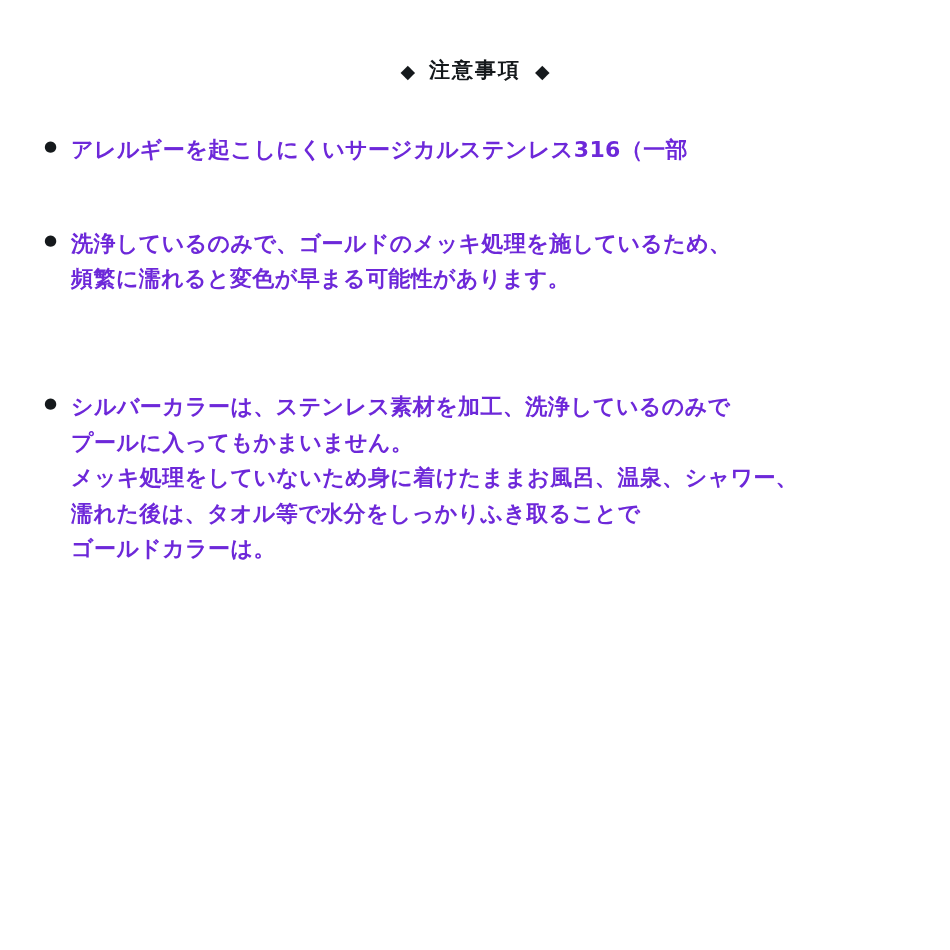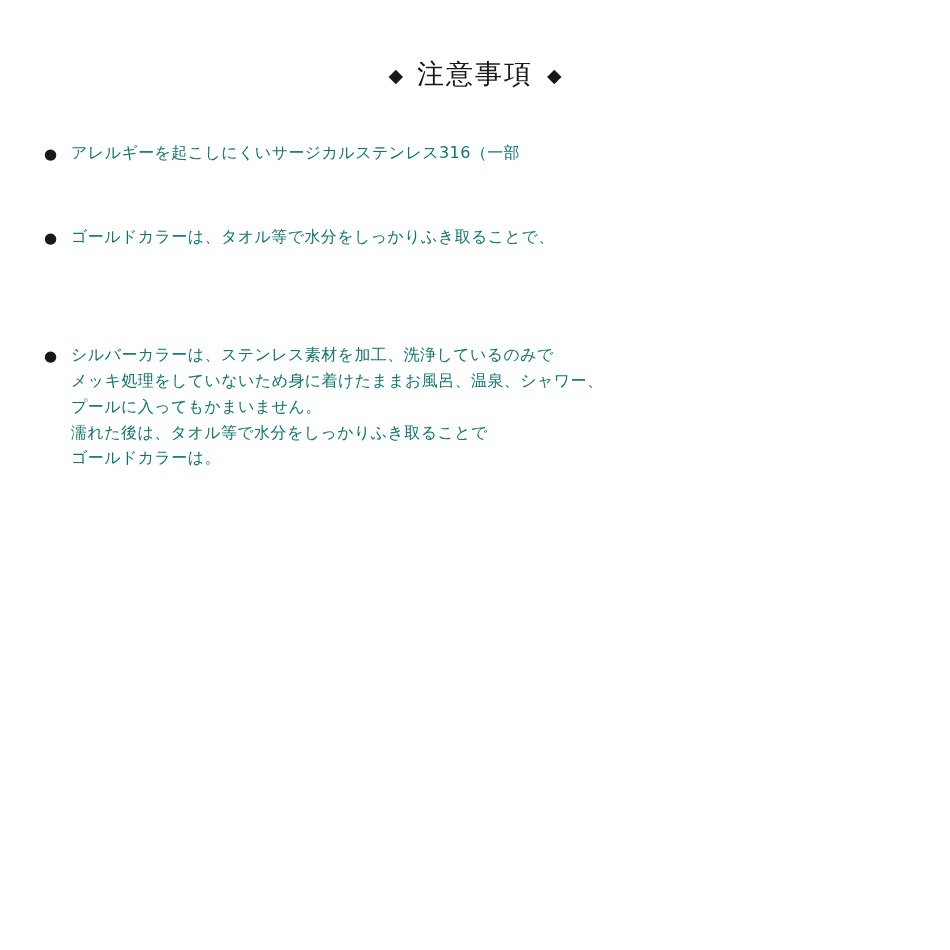--- a/index.html
+++ b/index.html
@@ -28,22 +28,22 @@
     gap: 14px;
     margin-bottom: 48px;
   }
   .title-diamond {
     font-size: 19px;
     line-height: 1;
     color: #15191c;
     transform: translateY(1px);
   }
   .title-text {
-    font-size: 27px;
-    font-weight: 400;
+    font-size: 21px;
+    font-weight: 700;
     letter-spacing: 2px;
     color: #15191c;
   }
   .notes {
     padding-left: 4px;
   }
   .note {
     display: flex;
     align-items: flex-start;
     margin-bottom: 58px;
@@ -56,25 +56,25 @@
     font-size: 15px;
     line-height: 1;
     padding-top: 7px;
     margin-right: 14px;
     color: #15191c;
   }
   .note-body {
     flex: 1 1 auto;
   }
   .note-line {
-    font-size: 16px;
-    font-weight: 400;
+    font-size: 22px;
+    font-weight: 700;
     line-height: 1.62;
     letter-spacing: 0.4px;
-    color: #0f766e;
+    color: #6d28d9;
     white-space: pre;
   }
   .gap-large {
     height: 34px;
   }
 </style>
 </head>
 <body>
 
 <div class="page">
@@ -90,31 +90,32 @@
     <div class="note">
       <span class="note-bullet">●</span>
       <div class="note-body">
         <div class="note-line">アレルギーを起こしにくいサージカルステンレス316（一部</div>
       </div>
     </div>
 
     <div class="note">
       <span class="note-bullet">●</span>
       <div class="note-body">
-        <div class="note-line">ゴールドカラーは、タオル等で水分をしっかりふき取ることで、</div>
+        <div class="note-line">洗浄しているのみで、ゴールドのメッキ処理を施しているため、</div>
+        <div class="note-line">頻繁に濡れると変色が早まる可能性があります。</div>
       </div>
     </div>
 
     <div class="gap-large"></div>
 
     <div class="note">
       <span class="note-bullet">●</span>
       <div class="note-body">
         <div class="note-line">シルバーカラーは、ステンレス素材を加工、洗浄しているのみで</div>
+        <div class="note-line">プールに入ってもかまいません。</div>
         <div class="note-line">メッキ処理をしていないため身に着けたままお風呂、温泉、シャワー、</div>
-        <div class="note-line">プールに入ってもかまいません。</div>
         <div class="note-line">濡れた後は、タオル等で水分をしっかりふき取ることで</div>
         <div class="note-line">ゴールドカラーは。</div>
       </div>
     </div>
 
   </div>
 </div>
 
 </body></html>

